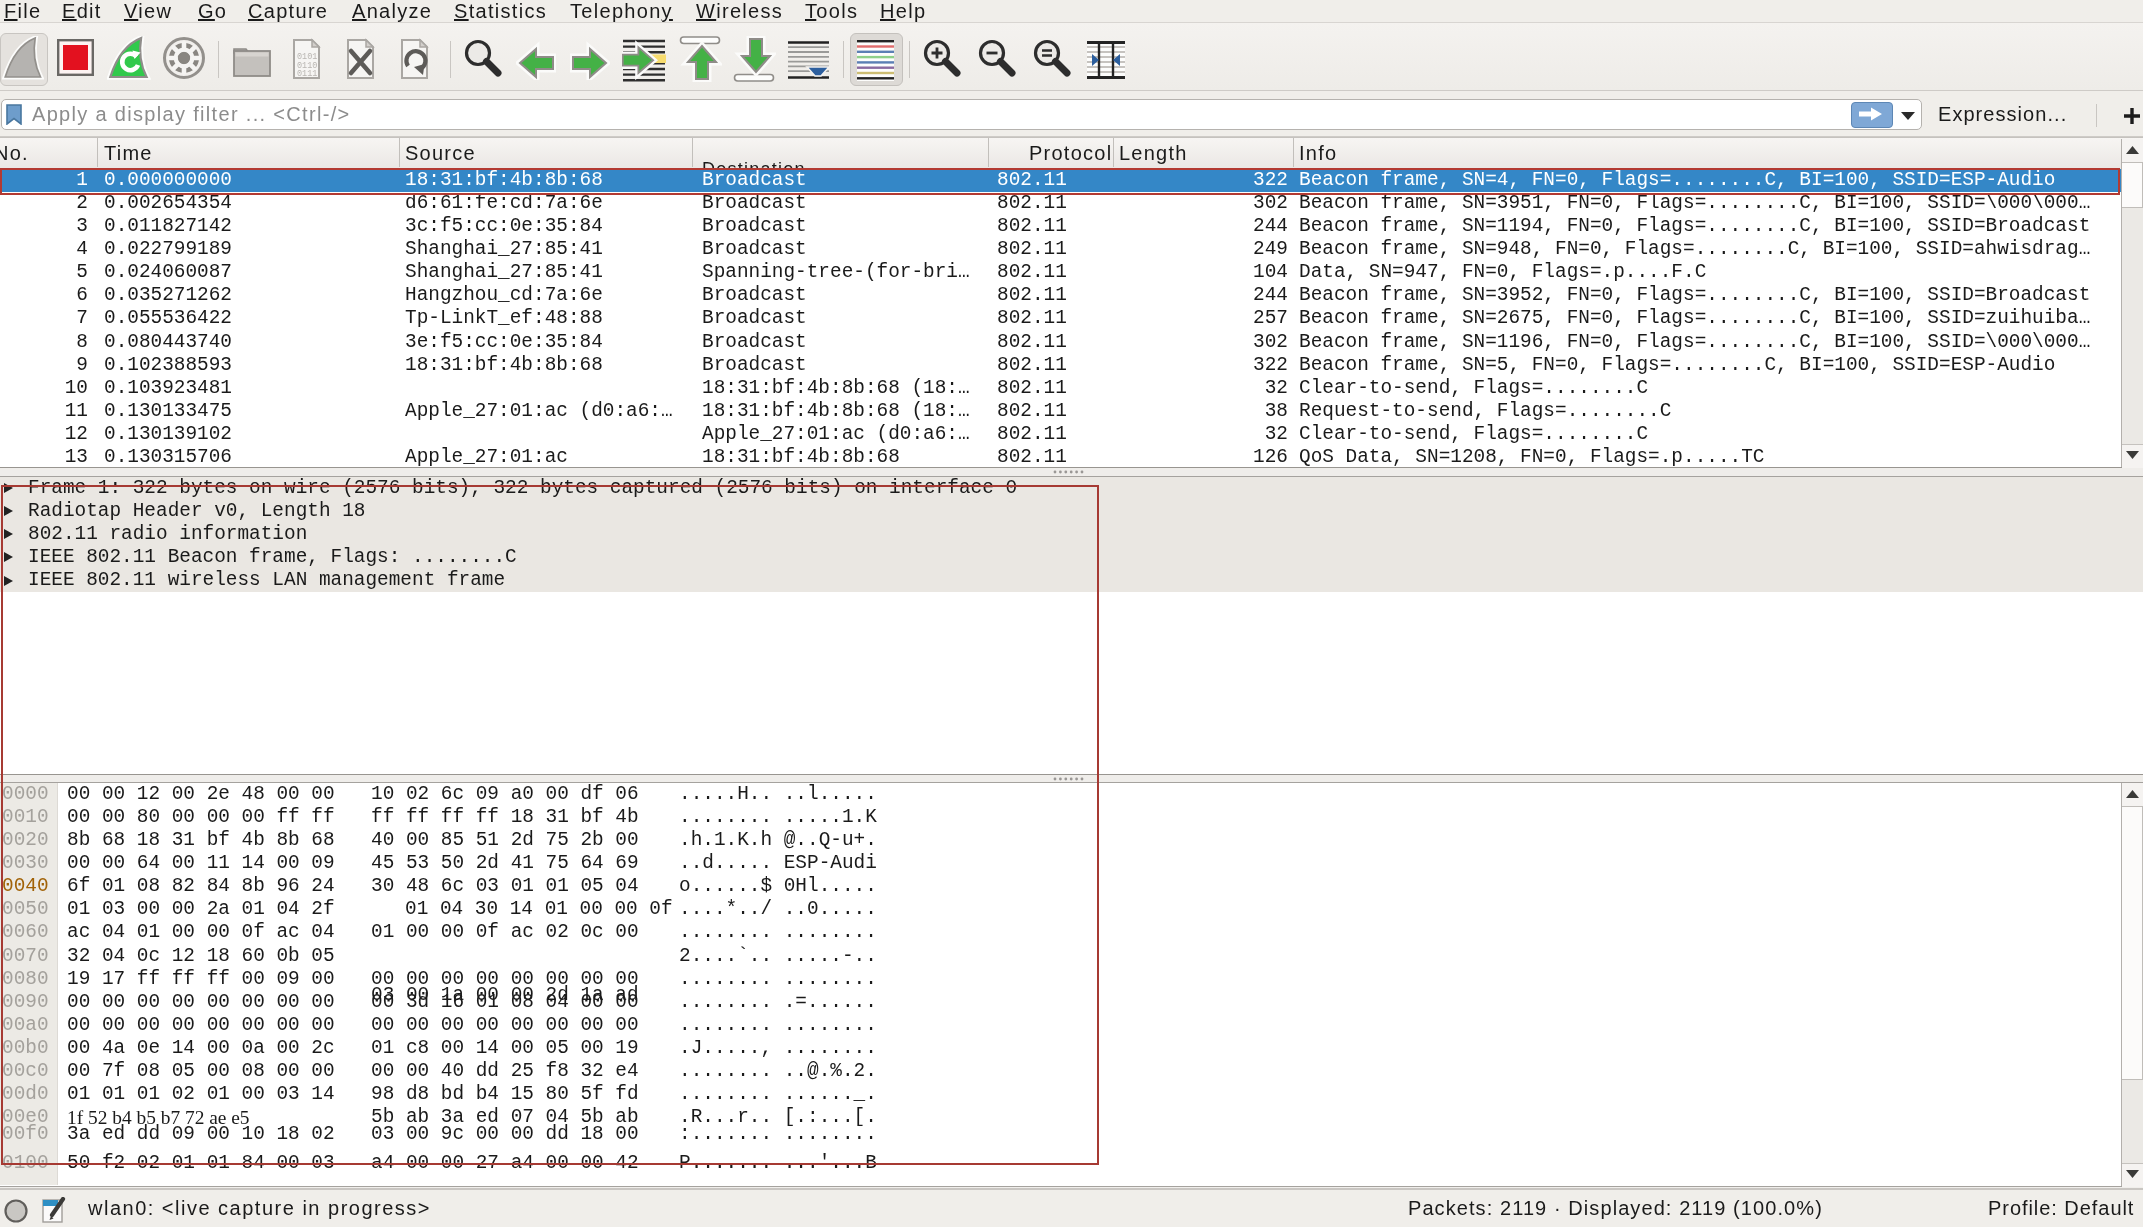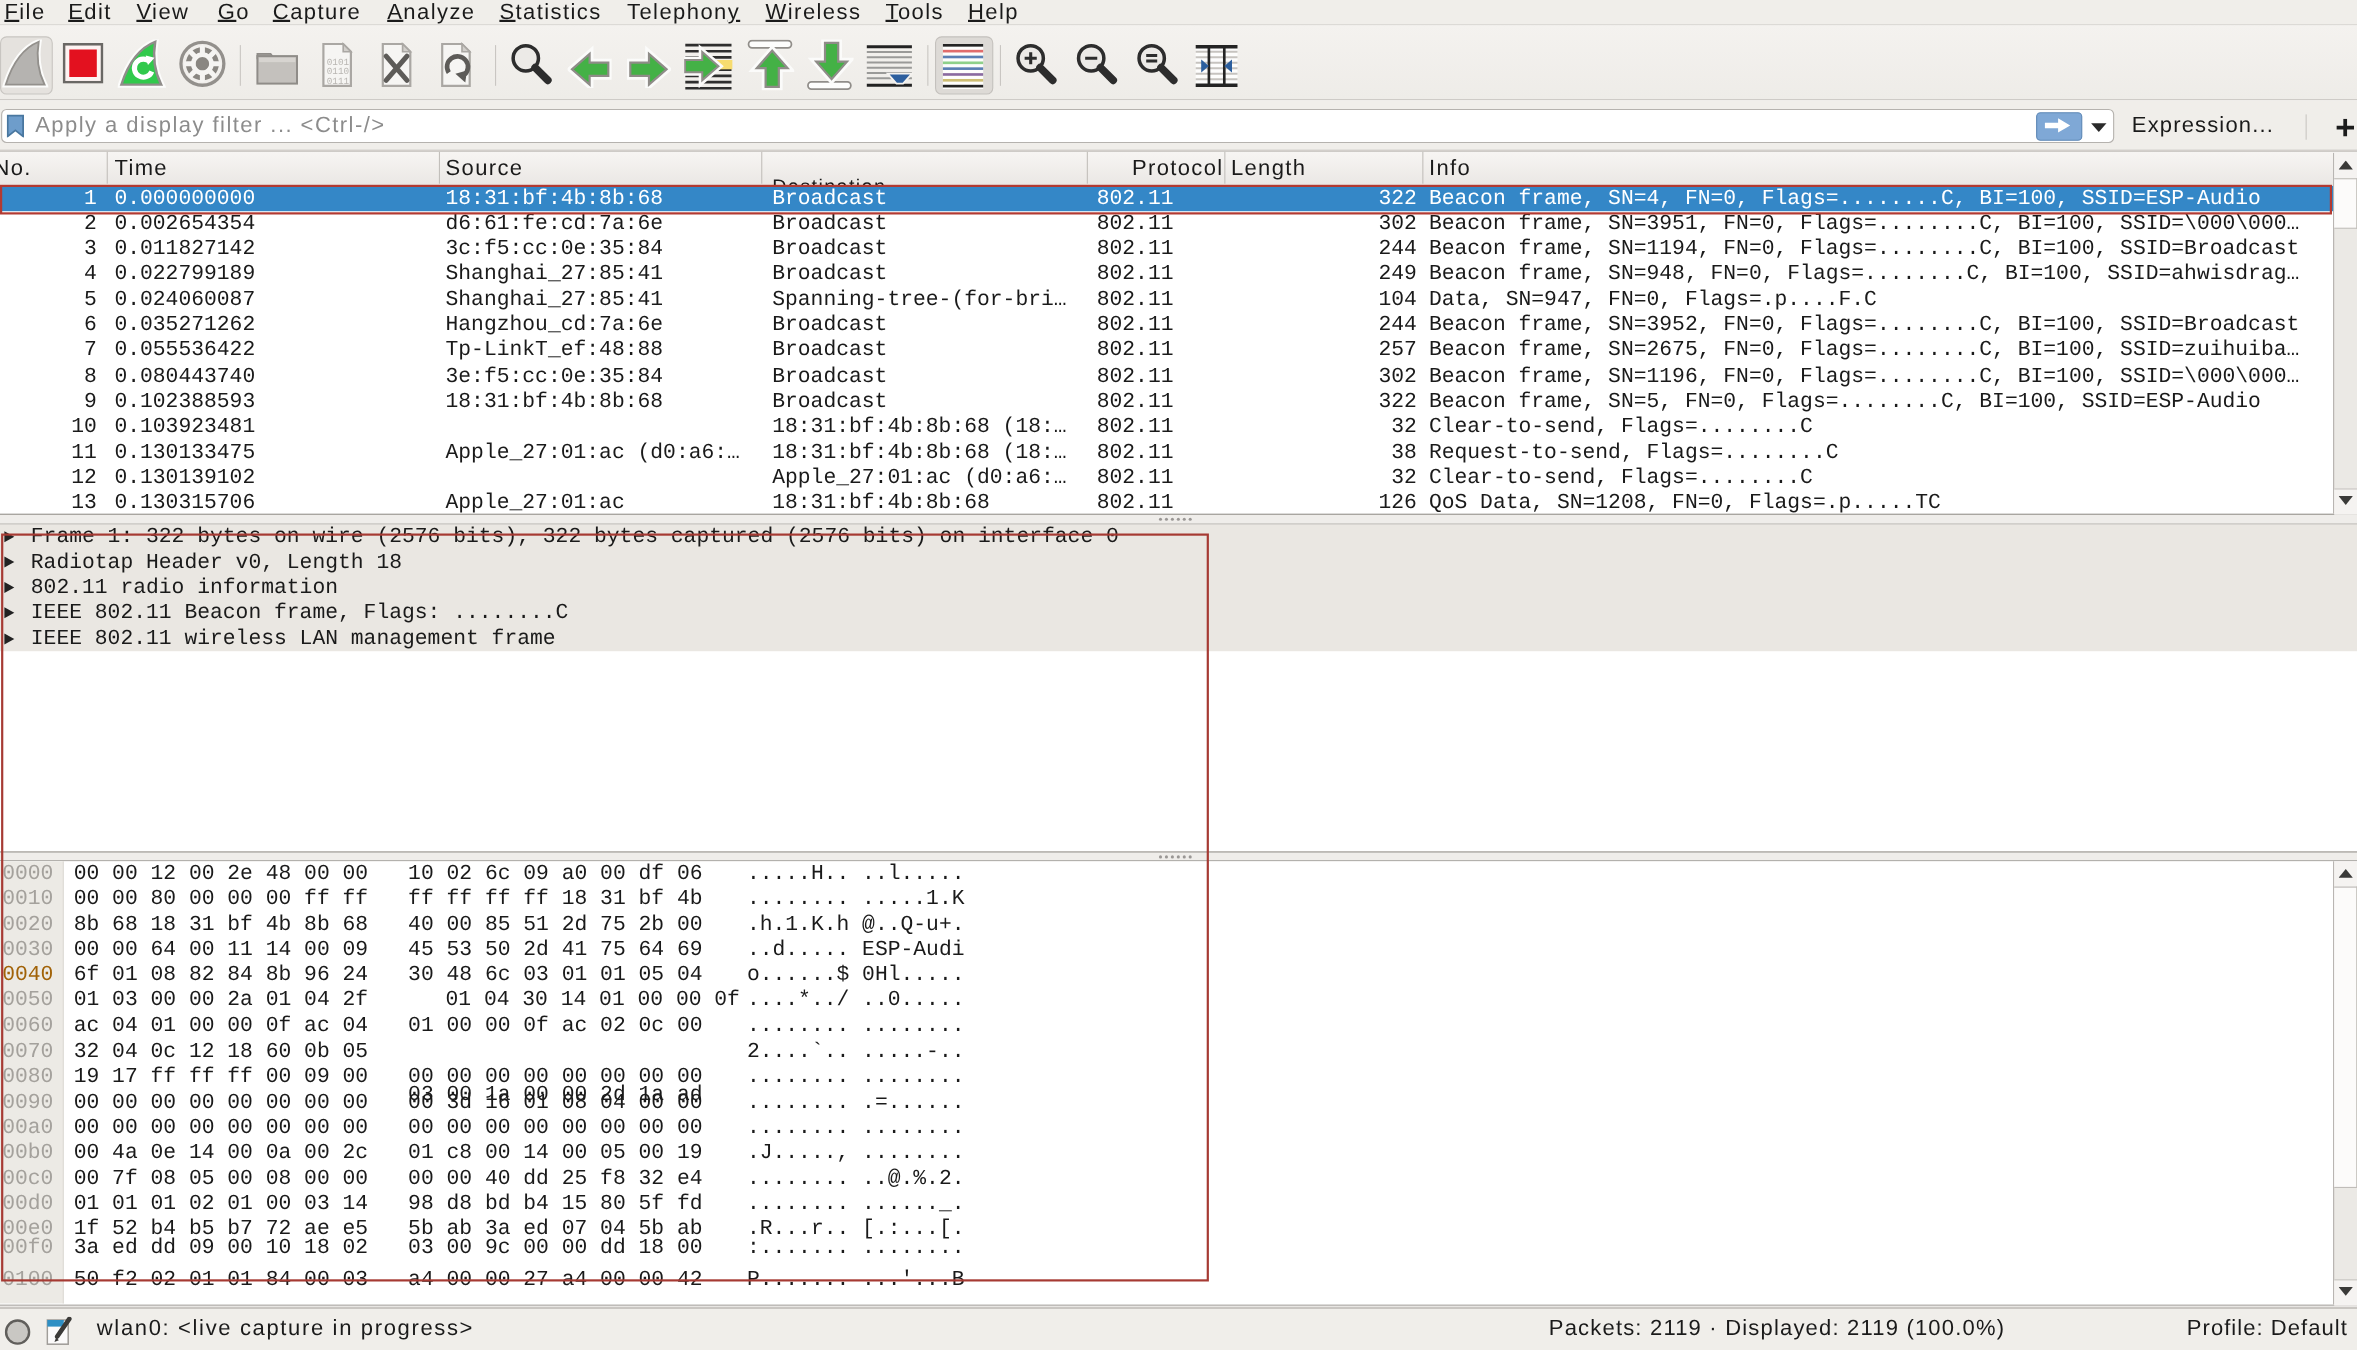--- a/index.html
+++ b/index.html
@@ -287,21 +287,21 @@
 <div class="abs mono" style="left:0;top:875.3px;height:23.07px;line-height:23.07px;width:2122px;"><span class="cell" style="left:2px;color:#a16207;">0040</span><span class="cell" style="left:67px;">6f 01 08 82 84 8b 96 24</span><span class="cell" style="left:371px;">30 48 6c 03 01 01 05 04</span><span class="cell" style="left:679px;">o......$ 0Hl.....</span></div>
 <div class="abs mono" style="left:0;top:898.4px;height:23.07px;line-height:23.07px;width:2122px;"><span class="cell" style="left:2px;color:#a4a19c;">0050</span><span class="cell" style="left:67px;">01 03 00 00 2a 01 04 2f</span><span class="cell" style="left:386px;margin-left:19px;">01 04 30 14 01 00 00 0f</span><span class="cell" style="left:679px;">....*../ ..0.....</span></div>
 <div class="abs mono" style="left:0;top:921.4px;height:23.07px;line-height:23.07px;width:2122px;"><span class="cell" style="left:2px;color:#a4a19c;">0060</span><span class="cell" style="left:67px;">ac 04 01 00 00 0f ac 04</span><span class="cell" style="left:371px;">01 00 00 0f ac 02 0c 00</span><span class="cell" style="left:679px;">........ ........</span></div>
 <div class="abs mono" style="left:0;top:944.5px;height:23.07px;line-height:23.07px;width:2122px;"><span class="cell" style="left:2px;color:#a4a19c;">0070</span><span class="cell" style="left:67px;">32 04 0c 12 18 60 0b 05</span><span class="cell" style="left:371px;margin-top:39px;">03 00 1a 00 00 2d 1a ad</span><span class="cell" style="left:679px;">2....`.. .....-..</span></div>
 <div class="abs mono" style="left:0;top:967.6px;height:23.07px;line-height:23.07px;width:2122px;"><span class="cell" style="left:2px;color:#a4a19c;">0080</span><span class="cell" style="left:67px;">19 17 ff ff ff 00 09 00</span><span class="cell" style="left:371px;">00 00 00 00 00 00 00 00</span><span class="cell" style="left:679px;">........ ........</span></div>
 <div class="abs mono" style="left:0;top:990.6px;height:23.07px;line-height:23.07px;width:2122px;"><span class="cell" style="left:2px;color:#a4a19c;">0090</span><span class="cell" style="left:67px;">00 00 00 00 00 00 00 00</span><span class="cell" style="left:371px;">00 3d 16 01 08 04 00 00</span><span class="cell" style="left:679px;">........ .=......</span></div>
 <div class="abs mono" style="left:0;top:1013.7px;height:23.07px;line-height:23.07px;width:2122px;padding-left:36px;"><span class="cell" style="left:2px;color:#a4a19c;">00a0</span><span class="cell" style="left:67px;">00 00 00 00 00 00 00 00</span><span class="cell" style="left:371px;">00 00 00 00 00 00 00 00</span><span class="cell" style="left:679px;">........ ........</span></div>
 <div class="abs mono" style="left:0;top:1036.8px;height:23.07px;line-height:23.07px;width:2122px;"><span class="cell" style="left:2px;color:#a4a19c;">00b0</span><span class="cell" style="left:67px;">00 4a 0e 14 00 0a 00 2c</span><span class="cell" style="left:371px;">01 c8 00 14 00 05 00 19</span><span class="cell" style="left:679px;">.J....., ........</span></div>
 <div class="abs mono" style="left:0;top:1059.8px;height:23.07px;line-height:23.07px;width:2122px;"><span class="cell" style="left:2px;color:#a4a19c;">00c0</span><span class="cell" style="left:67px;">00 7f 08 05 00 08 00 00</span><span class="cell" style="left:371px;">00 00 40 dd 25 f8 32 e4</span><span class="cell" style="left:679px;">........ ..@.%.2.</span></div>
 <div class="abs mono" style="left:0;top:1082.9px;height:23.07px;line-height:23.07px;width:2122px;"><span class="cell" style="left:2px;color:#a4a19c;">00d0</span><span class="cell" style="left:67px;">01 01 01 02 01 00 03 14</span><span class="cell" style="left:371px;">98 d8 bd b4 15 80 5f fd</span><span class="cell" style="left:679px;">........ ......_.</span></div>
-<div class="abs mono" style="left:0;top:1106.0px;height:23.07px;line-height:23.07px;width:2122px;"><span class="cell" style="left:2px;color:#a4a19c;">00e0</span><span class="cell" style="left:67px;">1f 52 b4 b5 b7 72 ae e5</span><span class="cell" style="left:371px;">5b ab 3a ed 07 04 5b ab</span><span class="cell" style="left:679px;">.R...r.. [.:...[.</span></div>
+<div class="abs mono" style="left:0;top:1106.0px;height:23.07px;line-height:23.07px;width:2122px;"><span class="cell" style="left:2px;color:#a4a19c;">00e0</span><span class="cell" style="left:67px;font-family:Liberation Serif, serif;">1f 52 b4 b5 b7 72 ae e5</span><span class="cell" style="left:371px;">5b ab 3a ed 07 04 5b ab</span><span class="cell" style="left:679px;">.R...r.. [.:...[.</span></div>
 <div class="abs mono" style="left:0;top:1123px;height:23.07px;line-height:23.07px;width:2122px;"><span class="cell" style="left:2px;color:#a4a19c;">00f0</span><span class="cell" style="left:67px;">3a ed dd 09 00 10 18 02</span><span class="cell" style="left:371px;">03 00 9c 00 00 dd 18 00</span><span class="cell" style="left:679px;">:....... ........</span></div>
 <div class="abs mono" style="left:0;top:1152.1px;height:23.07px;line-height:23.07px;width:2122px;"><span class="cell" style="left:2px;color:#a4a19c;">0100</span><span class="cell" style="left:67px;">50 f2 02 01 01 84 00 03</span><span class="cell" style="left:371px;">a4 00 00 27 a4 00 00 42</span><span class="cell" style="left:679px;">P....... ...'...B</span></div>
 <div class="abs" style="left:1px;top:484.5px;width:1094px;height:676.5px;border:2px solid #a63a33;"></div>
 <div class="abs" style="left:2121px;top:139px;width:22px;height:328px;background:#ebe9e5;border-left:1px solid #b3b0ac;"></div>
 <div class="abs" style="left:2122px;top:139px;width:21px;height:23px;background:#f5f3f1;border-bottom:1px solid #c5c2be;"></div>
 <svg class="abs" style="left:2126px;top:146px" width="13" height="9" viewBox="0 0 13 9">
     <path d="M0 8 L6.5 0 L13 8 Z" fill="#3a3a38"></path>
   </svg>
 <div class="abs" style="left:2122px;top:444px;width:21px;height:23px;background:#f5f3f1;border-top:1px solid #c5c2be;"></div>
 <svg class="abs" style="left:2126px;top:451px" width="13" height="9" viewBox="0 0 13 9">

